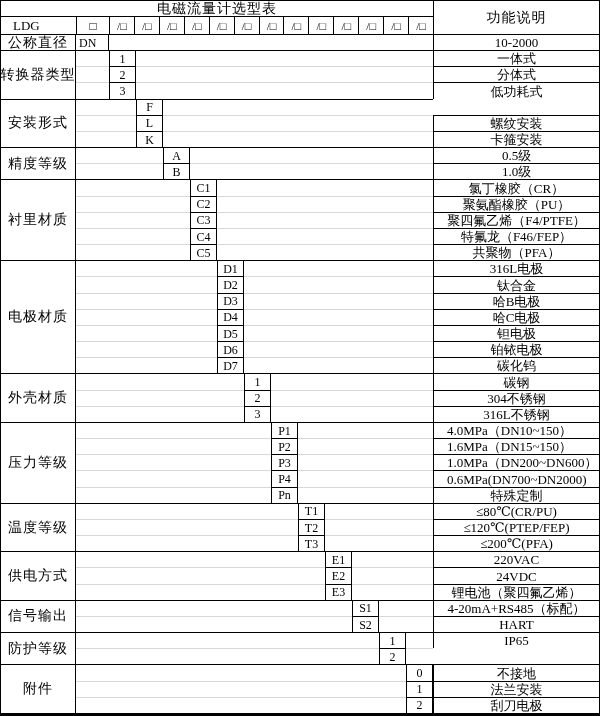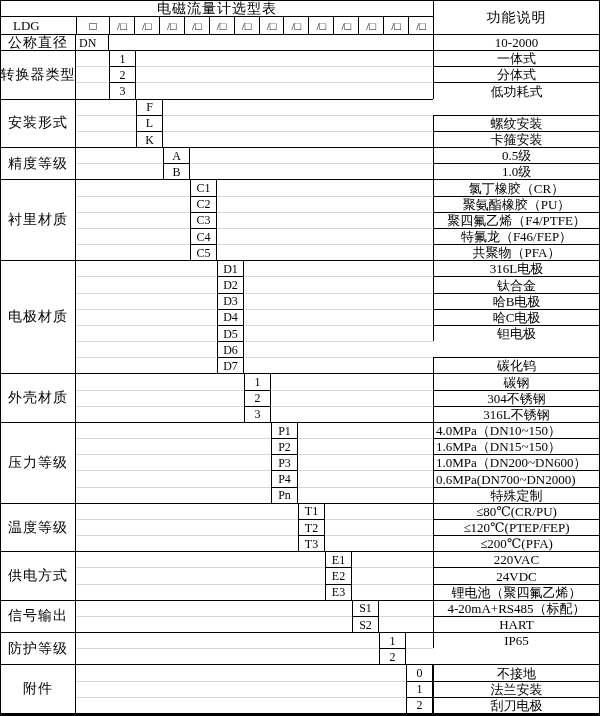--- a/index.html
+++ b/index.html
@@ -19,21 +19,21 @@
   .ldg-box{grid-area:2/2/3/3;border-left:1px solid #000;font-size:12px;}
   .slots{grid-area:2/3/3/15;display:flex;}
   .slot{flex:1 1 0;border-left:1px solid #000;display:flex;align-items:center;justify-content:center;font-size:11px;overflow:hidden;}
   .sec-label{border-right:1px solid #000;border-top:1px solid #000;font-size:14px;letter-spacing:1px;}
   .filler{pointer-events:none;}
   .dark-top{border-top:1px solid #000;}
   .light-top{border-top:1px solid #d7d7d7;}
   .code{border-left:1px solid #000;border-right:1px solid #000;border-top:1px solid #000;font-size:12px;}
   .code.dn{justify-content:flex-start;padding-left:3px;border-left:none;}
   .value{border-left:1px solid #000;border-top:1px solid #000;font-size:13px;}
-  .value.left{justify-content:flex-start;padding-left:2px;}
+  .value.left{justify-content:flex-start;padding-left:13px;}
 </style>
 </head>
 <body>
 
 <div class="sheet" id="sheet">
   <div class="cell title-cell">电磁流量计选型表</div>
   <div class="cell right-header">功能说明</div>
   <div class="cell ldg-label">LDG</div>
   <div class="cell ldg-box">□</div>
   <div class="slots" id="slots">
@@ -127,20 +127,21 @@
     <div class="cell code" style="grid-area:20/7/21/8">D4</div>
     <div class="cell filler light-top" style="grid-area:20/8/21/15"></div>
     <div class="cell value" style="grid-area:20/15/21/16">哈C电极</div>
     <div class="cell filler light-top" style="grid-area:21/2/22/7"></div>
     <div class="cell code" style="grid-area:21/7/22/8">D5</div>
     <div class="cell filler light-top" style="grid-area:21/8/22/15"></div>
     <div class="cell value" style="grid-area:21/15/22/16">钽电极</div>
     <div class="cell filler light-top" style="grid-area:22/2/23/7"></div>
     <div class="cell code" style="grid-area:22/7/23/8">D6</div>
     <div class="cell filler light-top" style="grid-area:22/8/23/15"></div>
+    <div class="cell value" style="grid-area:22/15/23/16">铂铱电极</div>
     <div class="cell filler light-top" style="grid-area:23/2/24/7"></div>
     <div class="cell code" style="grid-area:23/7/24/8">D7</div>
     <div class="cell filler light-top" style="grid-area:23/8/24/15"></div>
     <div class="cell value" style="grid-area:23/15/24/16">碳化钨</div>
     <div class="cell sec-label" style="grid-area:24/1/27/2">外壳材质</div>
     <div class="cell filler dark-top" style="grid-area:24/2/25/8"></div>
     <div class="cell code" style="grid-area:24/8/25/9">1</div>
     <div class="cell filler dark-top" style="grid-area:24/9/25/15"></div>
     <div class="cell value" style="grid-area:24/15/25/16">碳钢</div>
     <div class="cell filler light-top" style="grid-area:25/2/26/8"></div>

